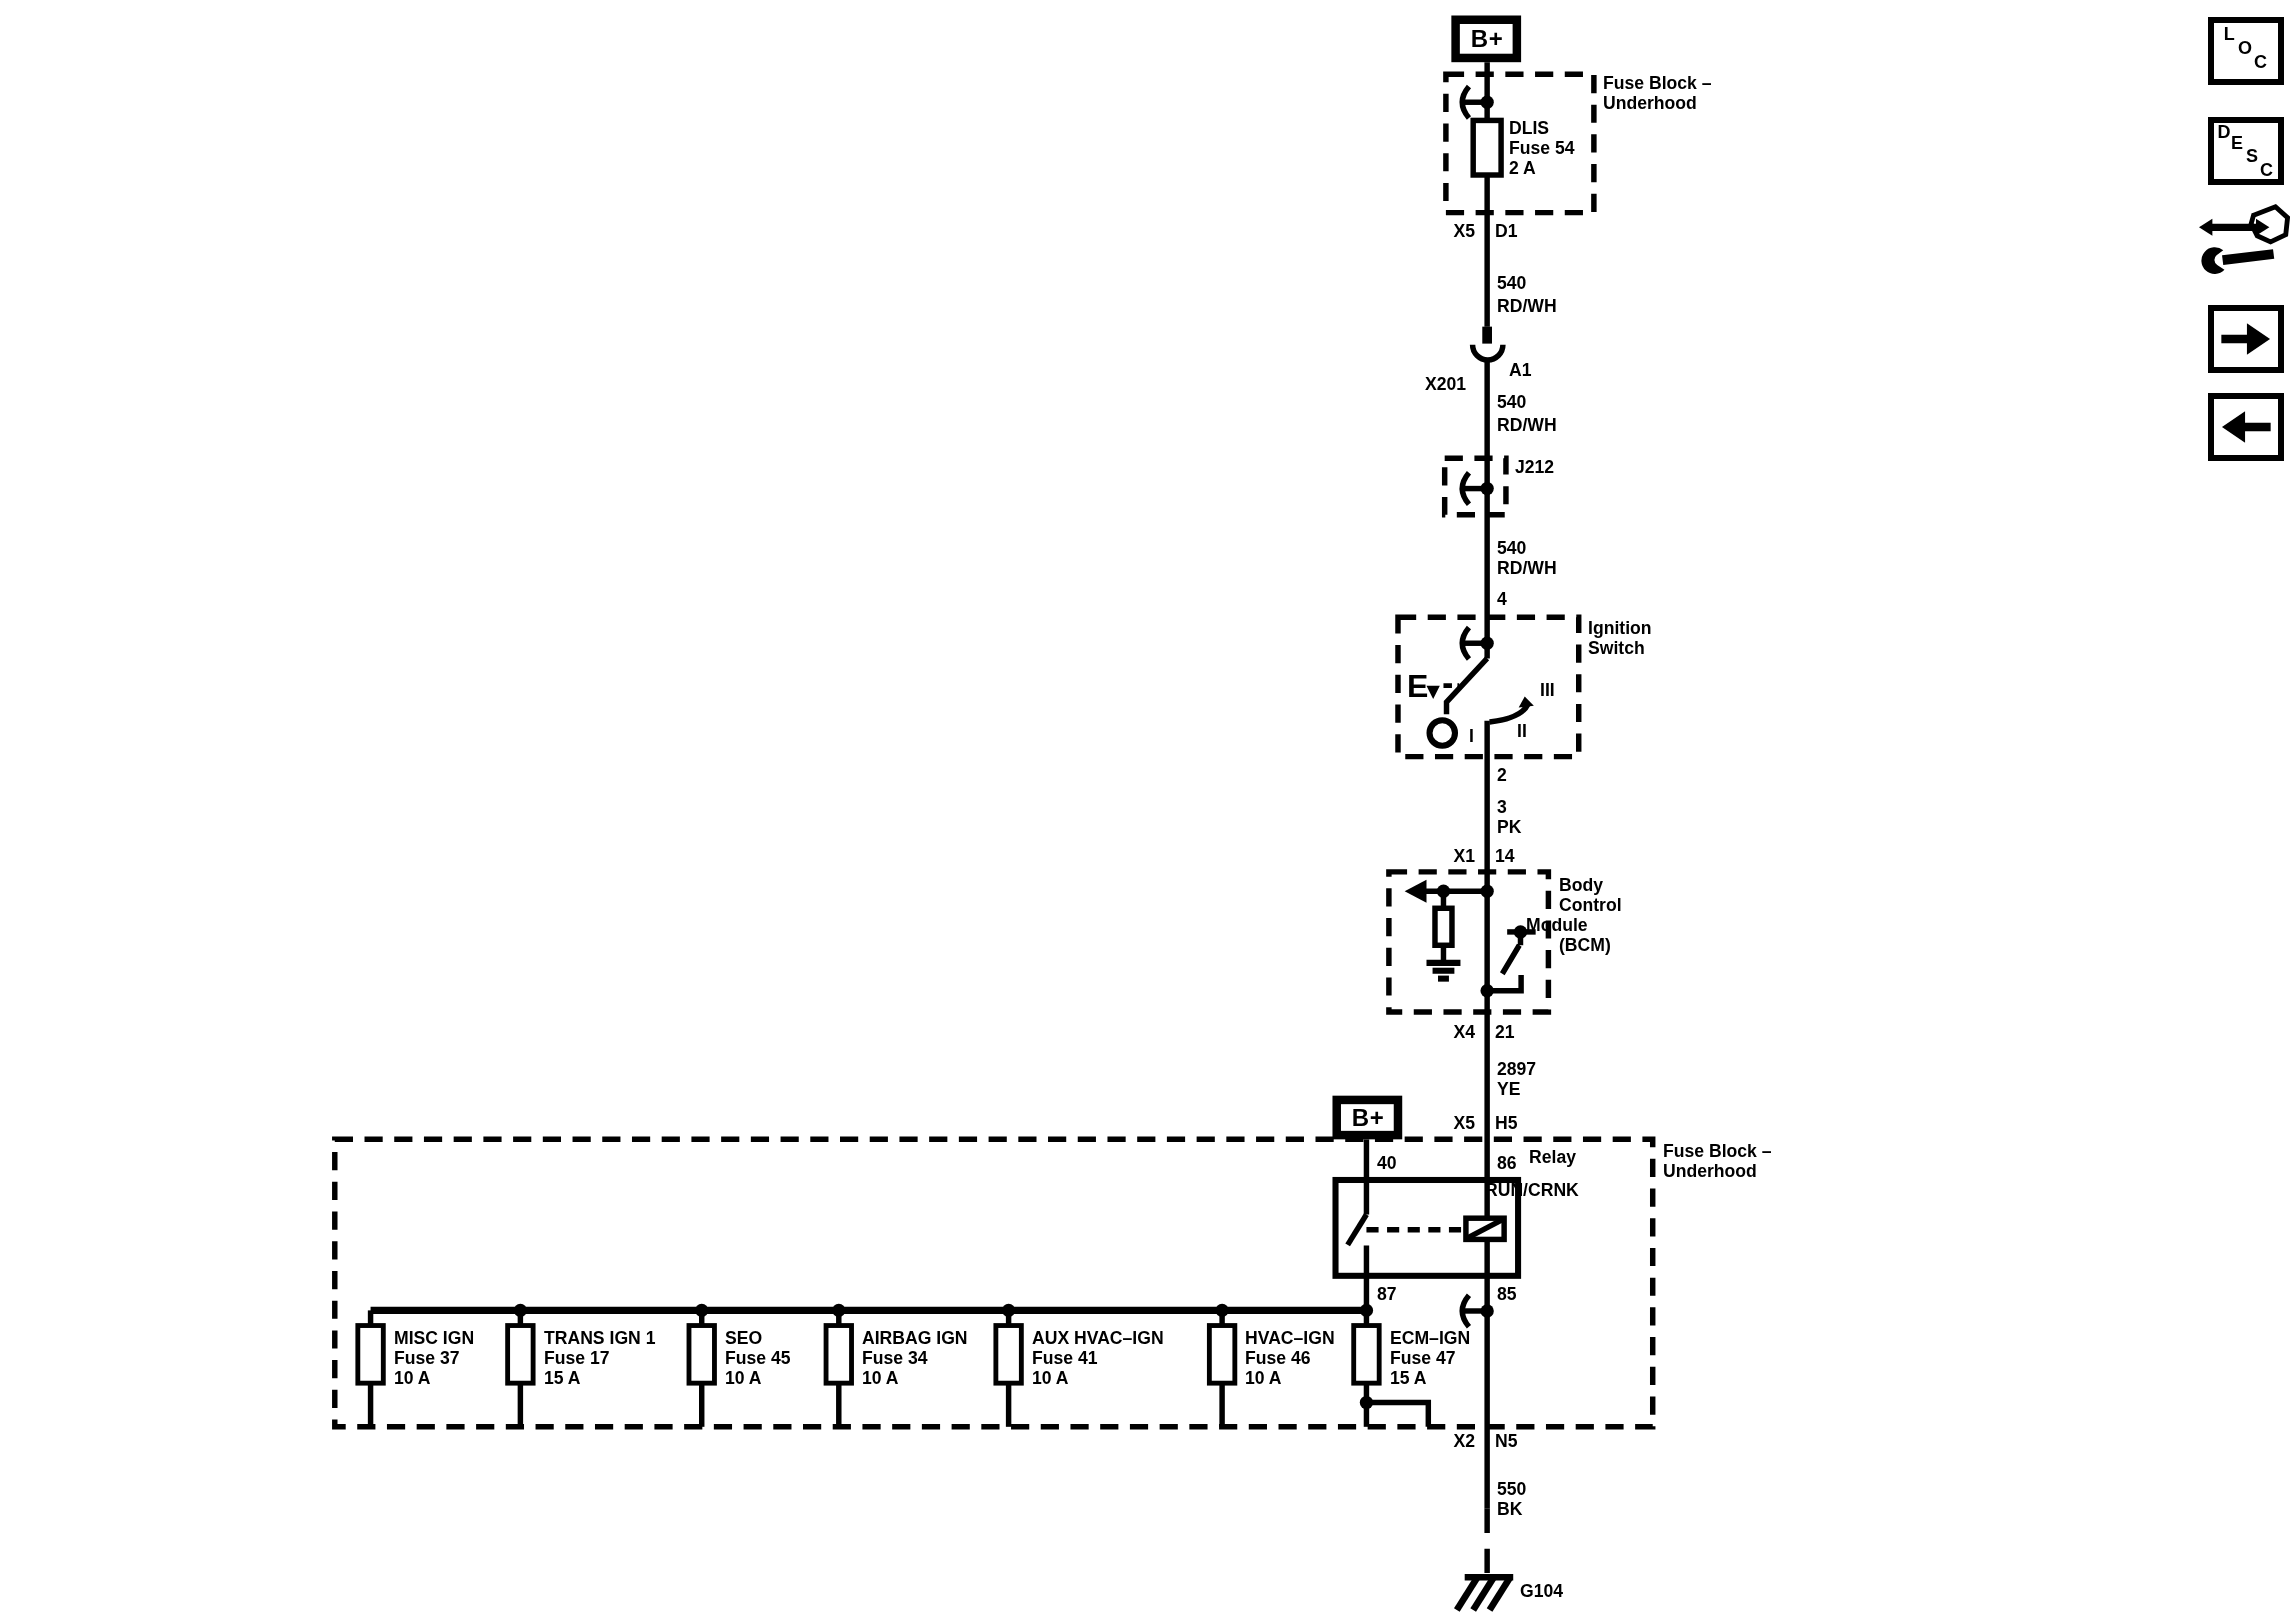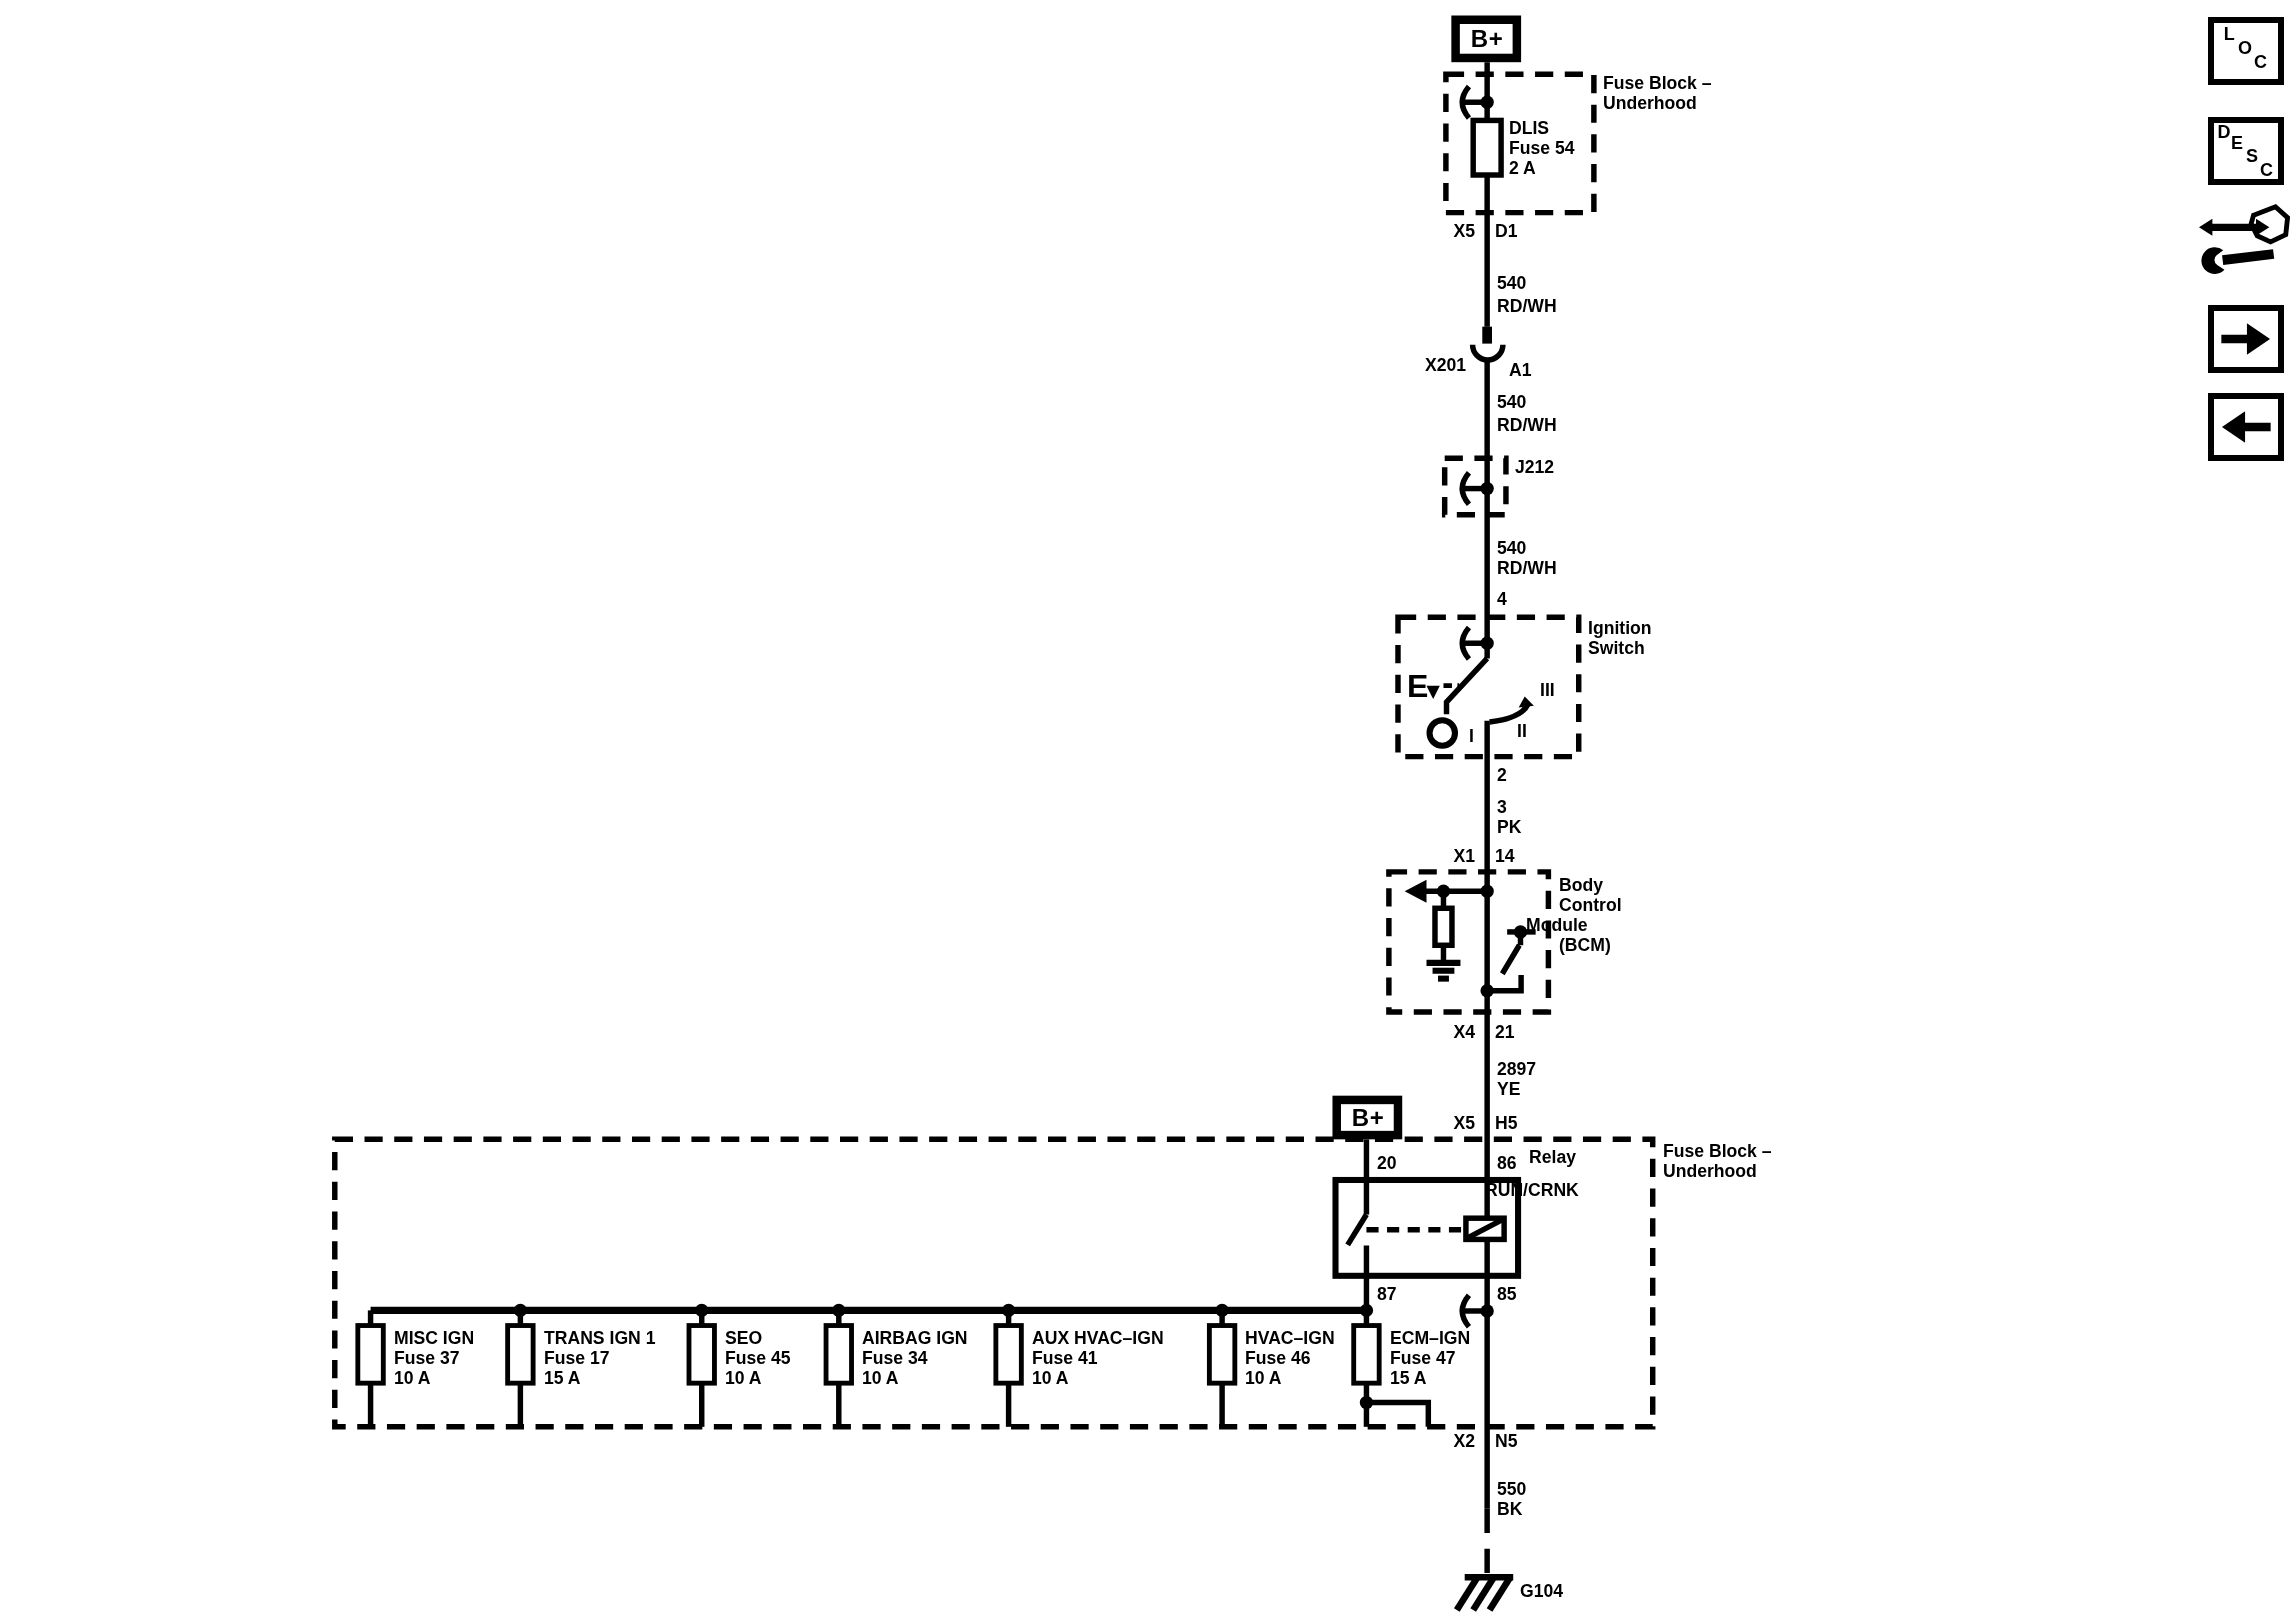--- a/index.html
+++ b/index.html
@@ -158,21 +158,21 @@
   <div class="lbl" style="left:1509px;top:119px">DLIS</div>
   <div class="lbl" style="left:1509px;top:139px">Fuse 54</div>
   <div class="lbl" style="left:1509px;top:159px">2 A</div>
 
   <div class="lbl ra" style="left:1354px;top:222px;width:121px">X5</div>
   <div class="lbl" style="left:1495px;top:222px">D1</div>
 
   <div class="lbl" style="left:1497px;top:274px">540</div>
   <div class="lbl" style="left:1497px;top:297px">RD/WH</div>
 
-  <div class="lbl ra" style="left:1345px;top:356px;width:121px">X201</div>
+  <div class="lbl ra" style="left:1345px;top:375px;width:121px">X201</div>
   <div class="lbl" style="left:1509px;top:361px">A1</div>
 
   <div class="lbl" style="left:1497px;top:393px">540</div>
   <div class="lbl" style="left:1497px;top:416px">RD/WH</div>
 
   <div class="lbl" style="left:1515px;top:458px">J212</div>
 
   <div class="lbl" style="left:1497px;top:539px">540</div>
   <div class="lbl" style="left:1497px;top:559px">RD/WH</div>
   <div class="lbl" style="left:1497px;top:590px">4</div>
@@ -203,21 +203,21 @@
   <div class="lbl" style="left:1497px;top:1060px">2897</div>
   <div class="lbl" style="left:1497px;top:1080px">YE</div>
 
   <div class="lbl bplus ctr" style="left:1333px;top:1105px;width:70px">B+</div>
   <div class="lbl ra" style="left:1354px;top:1114px;width:121px">X5</div>
   <div class="lbl" style="left:1495px;top:1114px">H5</div>
 
   <div class="lbl" style="left:1663px;top:1142px">Fuse Block –</div>
   <div class="lbl" style="left:1663px;top:1162px">Underhood</div>
 
-  <div class="lbl" style="left:1377px;top:1154px">20</div>
+  <div class="lbl" style="left:1377px;top:1154px">40</div>
   <div class="lbl" style="left:1497px;top:1154px">86</div>
   <div class="lbl" style="left:1485px;top:1181px">RUN/CRNK</div>
   <div class="lbl" style="left:1529px;top:1148px">Relay</div>
   <div class="lbl" style="left:1377px;top:1285px">87</div>
   <div class="lbl" style="left:1497px;top:1285px">85</div>
 
   <div class="lbl" style="left:394px;top:1329px">MISC IGN</div>
   <div class="lbl" style="left:394px;top:1349px">Fuse 37</div>
   <div class="lbl" style="left:394px;top:1369px">10 A</div>
 

